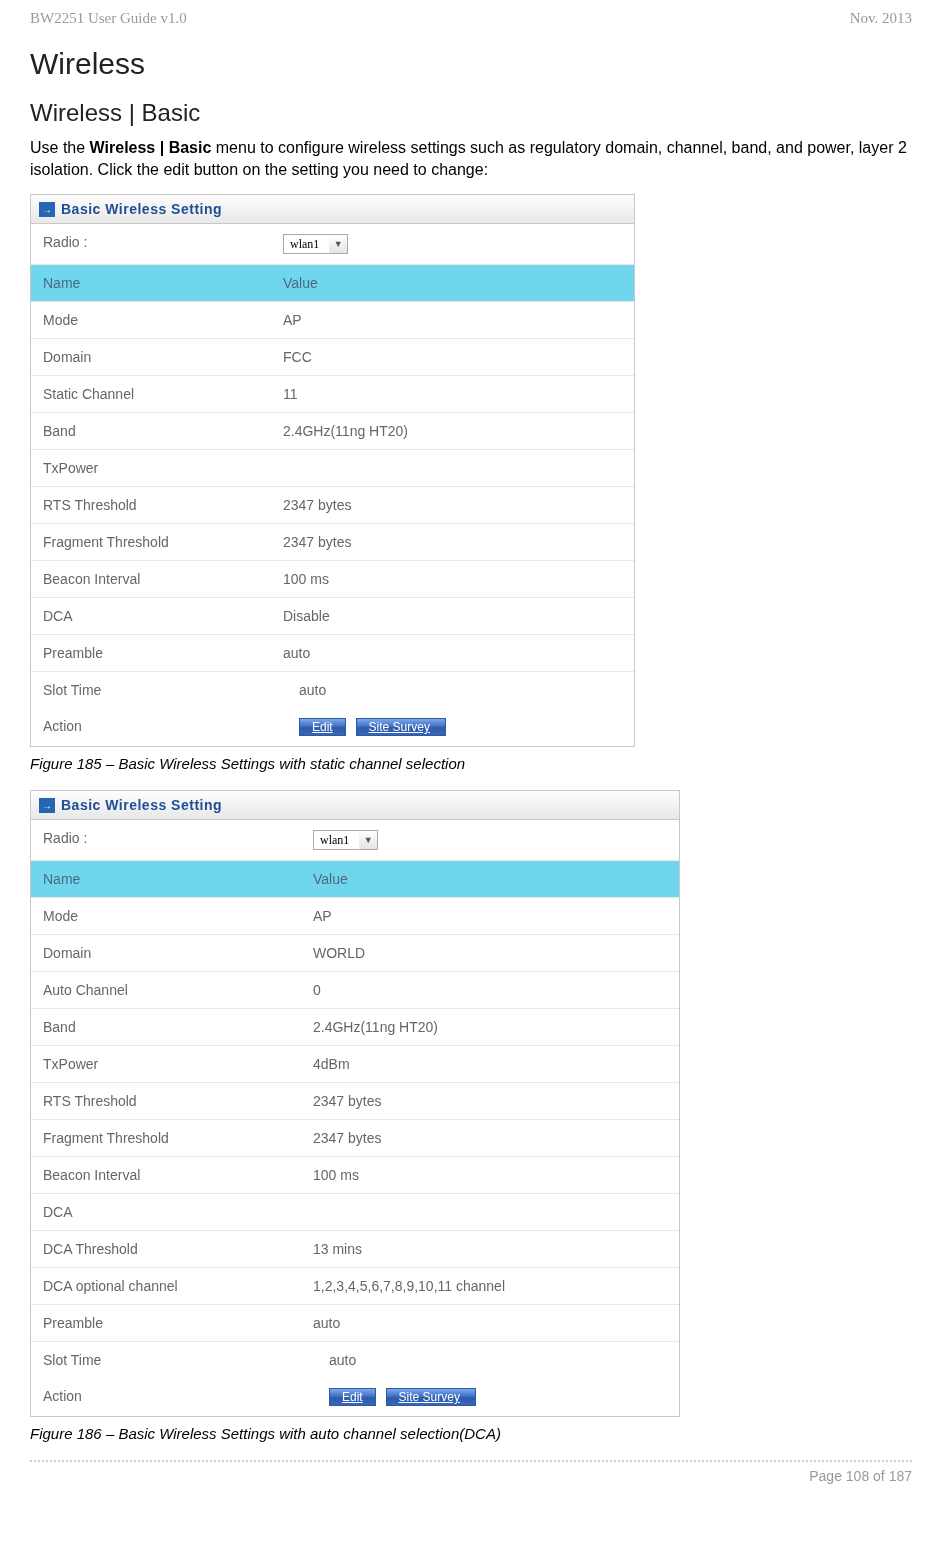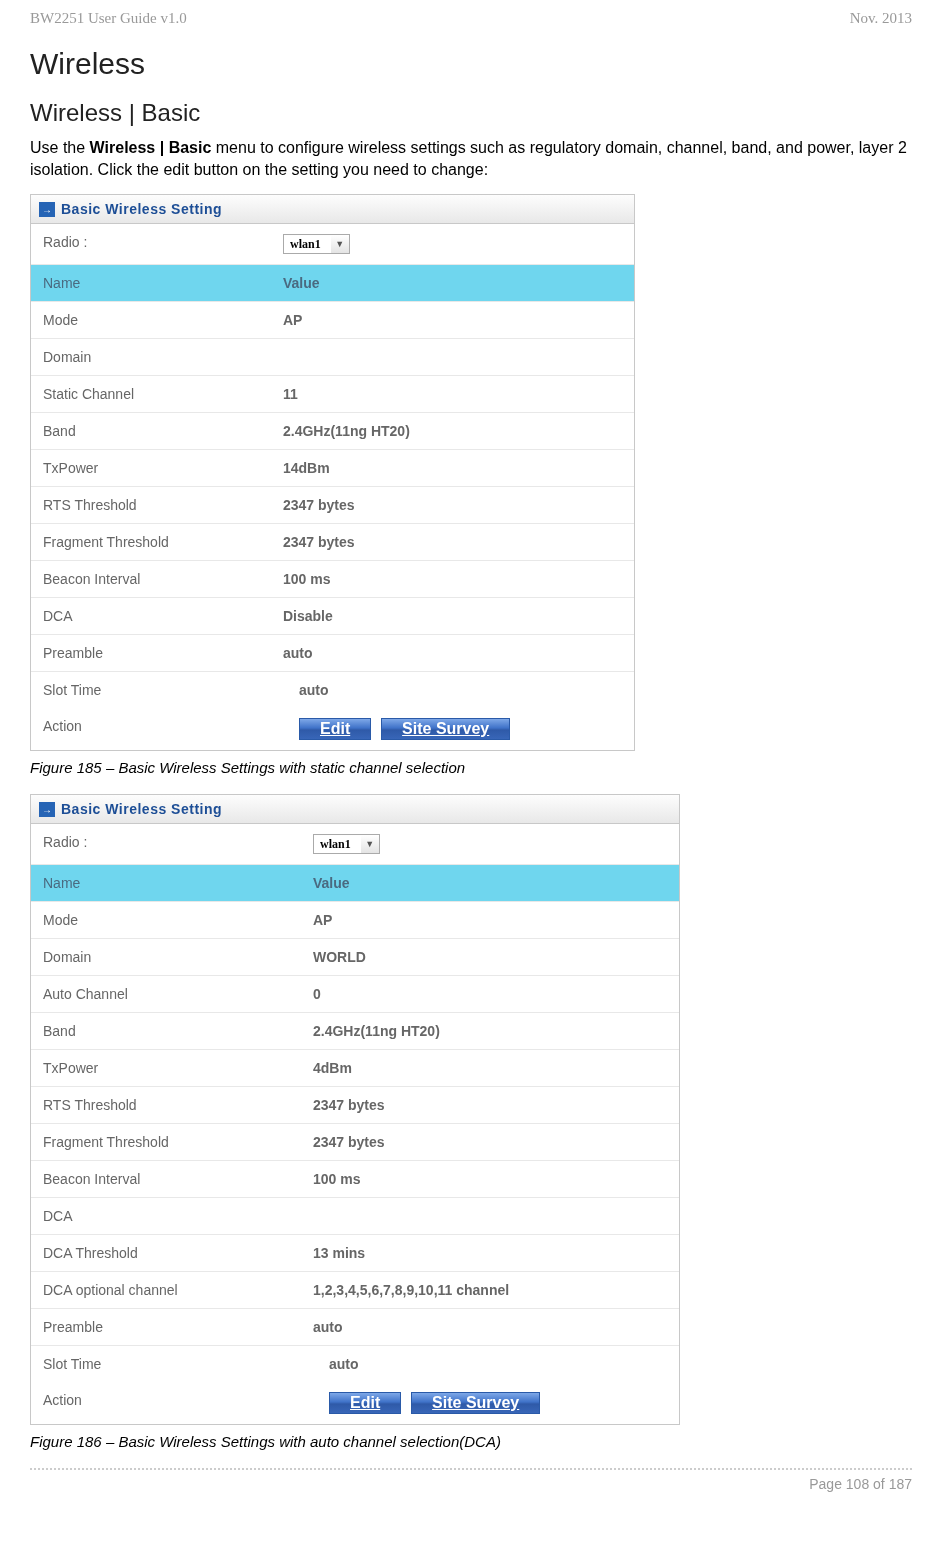--- a/index.html
+++ b/index.html
@@ -75,21 +75,20 @@
     }
     .settings-row:last-child { border-bottom: none; gap: 16px; }
     .col-name {
       width: 240px;
       padding: 10px 12px;
     }
     .col-name.wide { width: 270px; }
     .col-value {
       flex: 1;
       padding: 10px 12px;
-      font-weight: bold;
     }
     .row-header {
       background: #6fd6ee;
       color: #4a6a80;
     }
     .dropdown {
       display: inline-flex;
       align-items: center;
       background: linear-gradient(#fff, #e4e4e4);
       border: 1px solid #aaa;
@@ -104,22 +103,22 @@
     }
     .dropdown-arrow {
       width: 18px;
       text-align: center;
       color: #555;
       font-size: 9px;
     }
     .action-btn {
       display: inline-block;
       color: #fff;
-      font-size: 16px;
-      padding: 1px 20px;
+      font-size: 12px;
+      padding: 1px 12px;
       border: 1px solid #2a5aa8;
       background: linear-gradient(#7ea8e8, #3f72c8 45%, #2f5aa8 55%, #3866b8);
       text-decoration: underline;
       margin-right: 6px;
       min-width: 36px;
       text-align: left;
       cursor: pointer;
     }
     .action-btn.wide { min-width: 90px; }
     .caption {
@@ -169,32 +168,32 @@
     <div class="col-name">Name</div>
     <div class="col-value">Value</div>
   </div>
   <div>
       <div class="settings-row">
         <div class="col-name">Mode</div>
         <div class="col-value">AP</div>
       </div>
       <div class="settings-row">
         <div class="col-name">Domain</div>
+        <div class="col-value">FCC</div>
       </div>
       <div class="settings-row">
         <div class="col-name">Static Channel</div>
         <div class="col-value">11</div>
       </div>
       <div class="settings-row">
         <div class="col-name">Band</div>
         <div class="col-value">2.4GHz(11ng HT20)</div>
       </div>
       <div class="settings-row">
         <div class="col-name">TxPower</div>
-        <div class="col-value">14dBm</div>
       </div>
       <div class="settings-row">
         <div class="col-name">RTS Threshold</div>
         <div class="col-value">2347 bytes</div>
       </div>
       <div class="settings-row">
         <div class="col-name">Fragment Threshold</div>
         <div class="col-value">2347 bytes</div>
       </div>
       <div class="settings-row">

